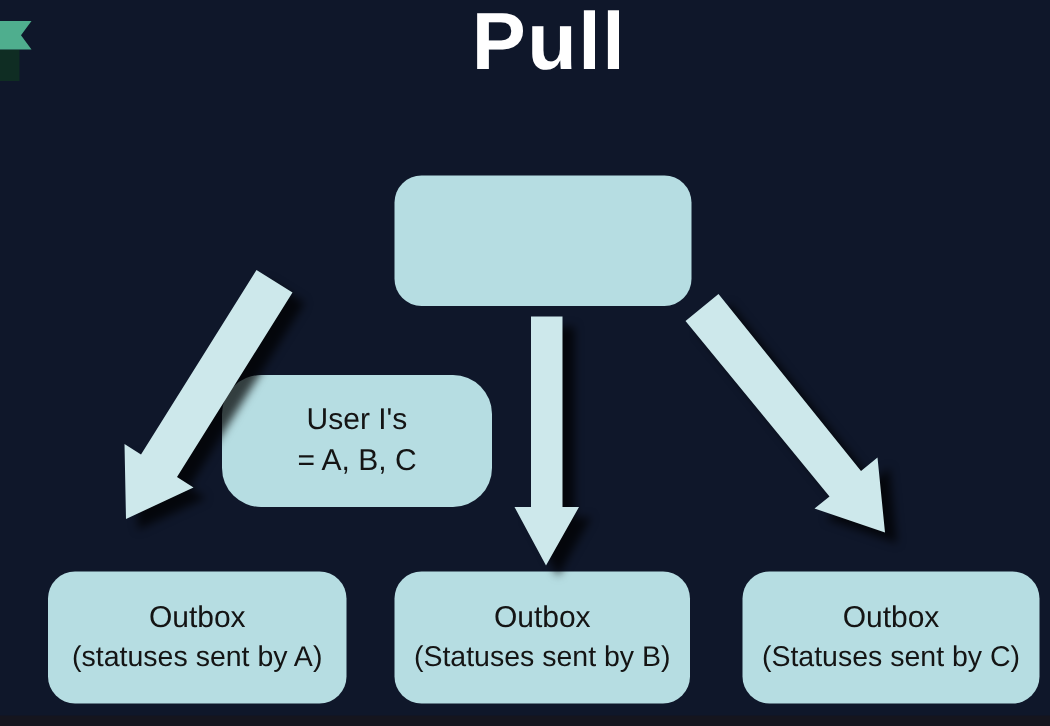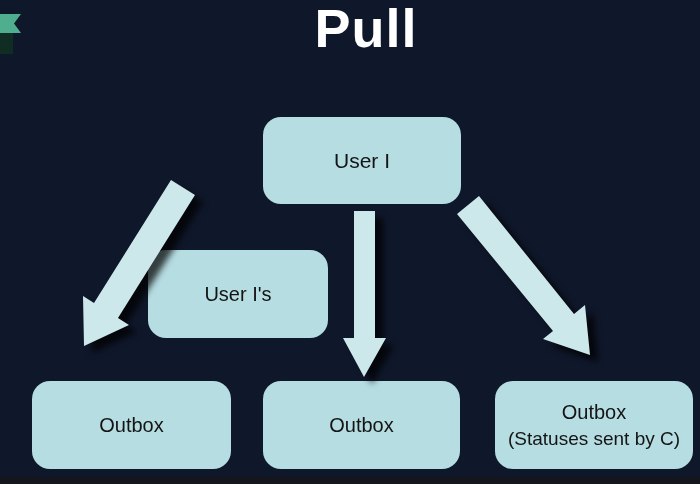--- a/index.html
+++ b/index.html
@@ -15,21 +15,21 @@
     font-size:54px; font-weight:bold; line-height:64px;
     letter-spacing:1px;
   }
   .corner-ribbon { position:absolute; top:0; left:0; }
   .node {
     position:absolute; background:#b6dde2; border-radius:18px;
     color:#141414; display:flex; flex-direction:column;
     align-items:center; justify-content:center; text-align:center;
   }
   .node-user       { left:263px; top:117px; width:198px; height:87px; font-size:21px; line-height:29px; }
-  .node-following  { left:148px; top:250px; width:180px; height:88px; font-size:20px; line-height:27px; }
+  .node-following  { left:148px; top:250px; width:180px; height:88px; font-size:20px; line-height:27px;border-radius:26px; }
   .node-outbox-a   { left:32px;  top:381px; width:199px; height:88px; }
   .node-outbox-b   { left:263px; top:381px; width:197px; height:88px; }
   .node-outbox-c   { left:495px; top:381px; width:198px; height:88px; }
   .outbox-title    { font-size:20px; line-height:27px;text-align:center; }
   .outbox-subtitle { font-size:19px; line-height:26px; }
   .arrows { position:absolute; left:0; top:0; pointer-events:none; }
   .arrow {
     fill:#cde8eb;
     filter: drop-shadow(8px 7px 3px rgba(0,0,0,0.72));
   }
@@ -44,33 +44,35 @@
 <div class="stage">
 
   <svg class="corner-ribbon" width="30" height="60" viewBox="0 0 30 60">
     <rect x="0" y="33" width="13" height="21" fill="#0f2d23"></rect>
     <polygon points="0,14 21,14 14,23.5 21,33 0,33" fill="#4fae8e"></polygon>
   </svg>
 
   <div class="slide-title">Pull</div>
 
   <div class="node node-user">
-    <span>User I</span>
   </div>
 
   <div class="node node-following">
     <span>User I's</span>
+    <span>= A, B, C</span>
   </div>
 
   <div class="node node-outbox-a">
     <span class="outbox-title">Outbox</span>
+    <span class="outbox-subtitle">(statuses sent by A)</span>
   </div>
 
   <div class="node node-outbox-b">
     <span class="outbox-title">Outbox</span>
+    <span class="outbox-subtitle">(Statuses sent by B)</span>
   </div>
 
   <div class="node node-outbox-c">
     <span class="outbox-title">Outbox</span>
     <span class="outbox-subtitle">(Statuses sent by C)</span>
   </div>
 
   <svg class="arrows" width="700" height="484" viewBox="0 0 700 484">
     <polygon class="arrow" points="171,180 195,195 118,318 129,325 84,346 83,296 94,303"></polygon>
     <polygon class="arrow" points="354,211 375,211 375,338 386,338 364,377 343,338 354,338"></polygon>

